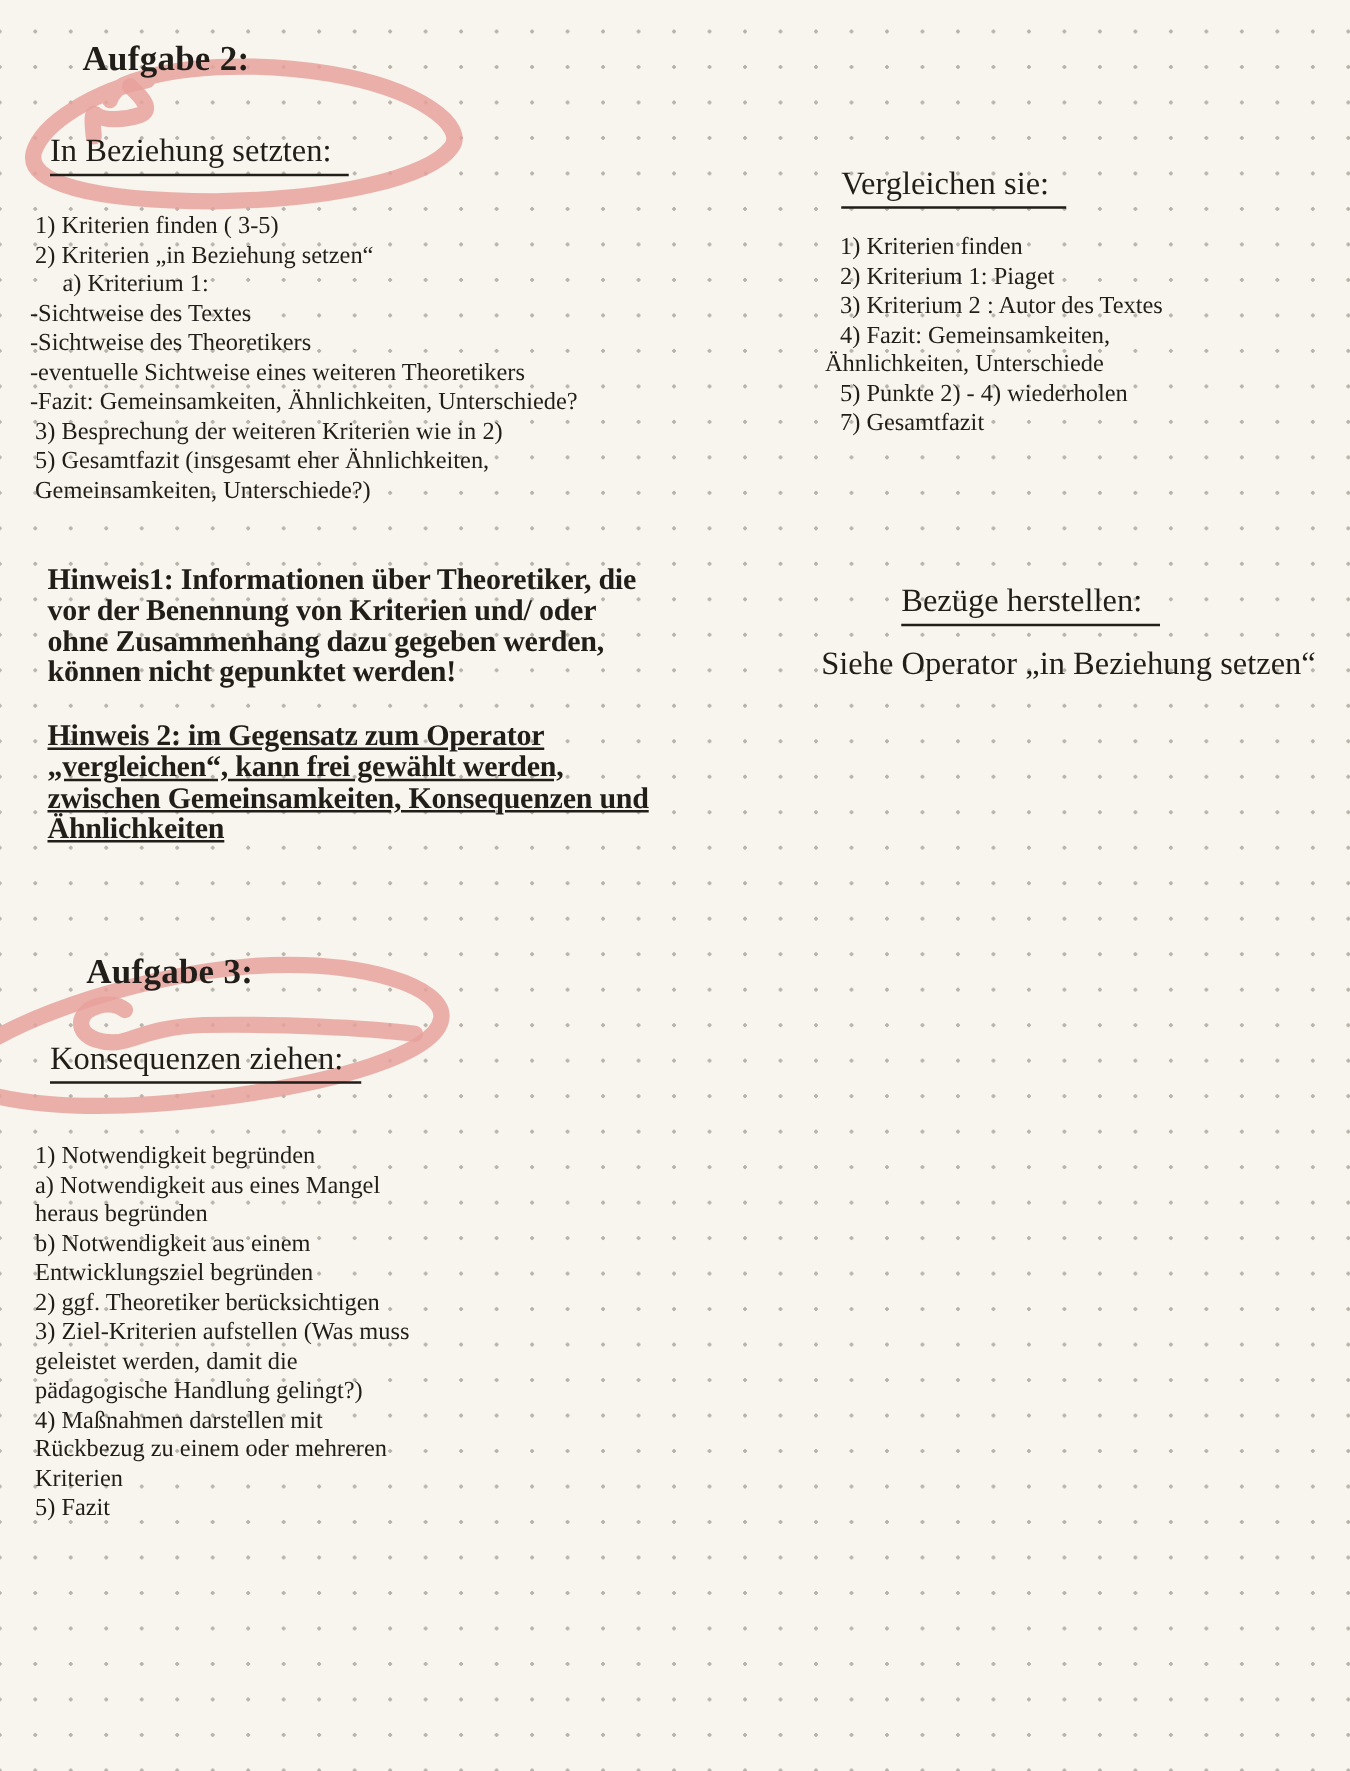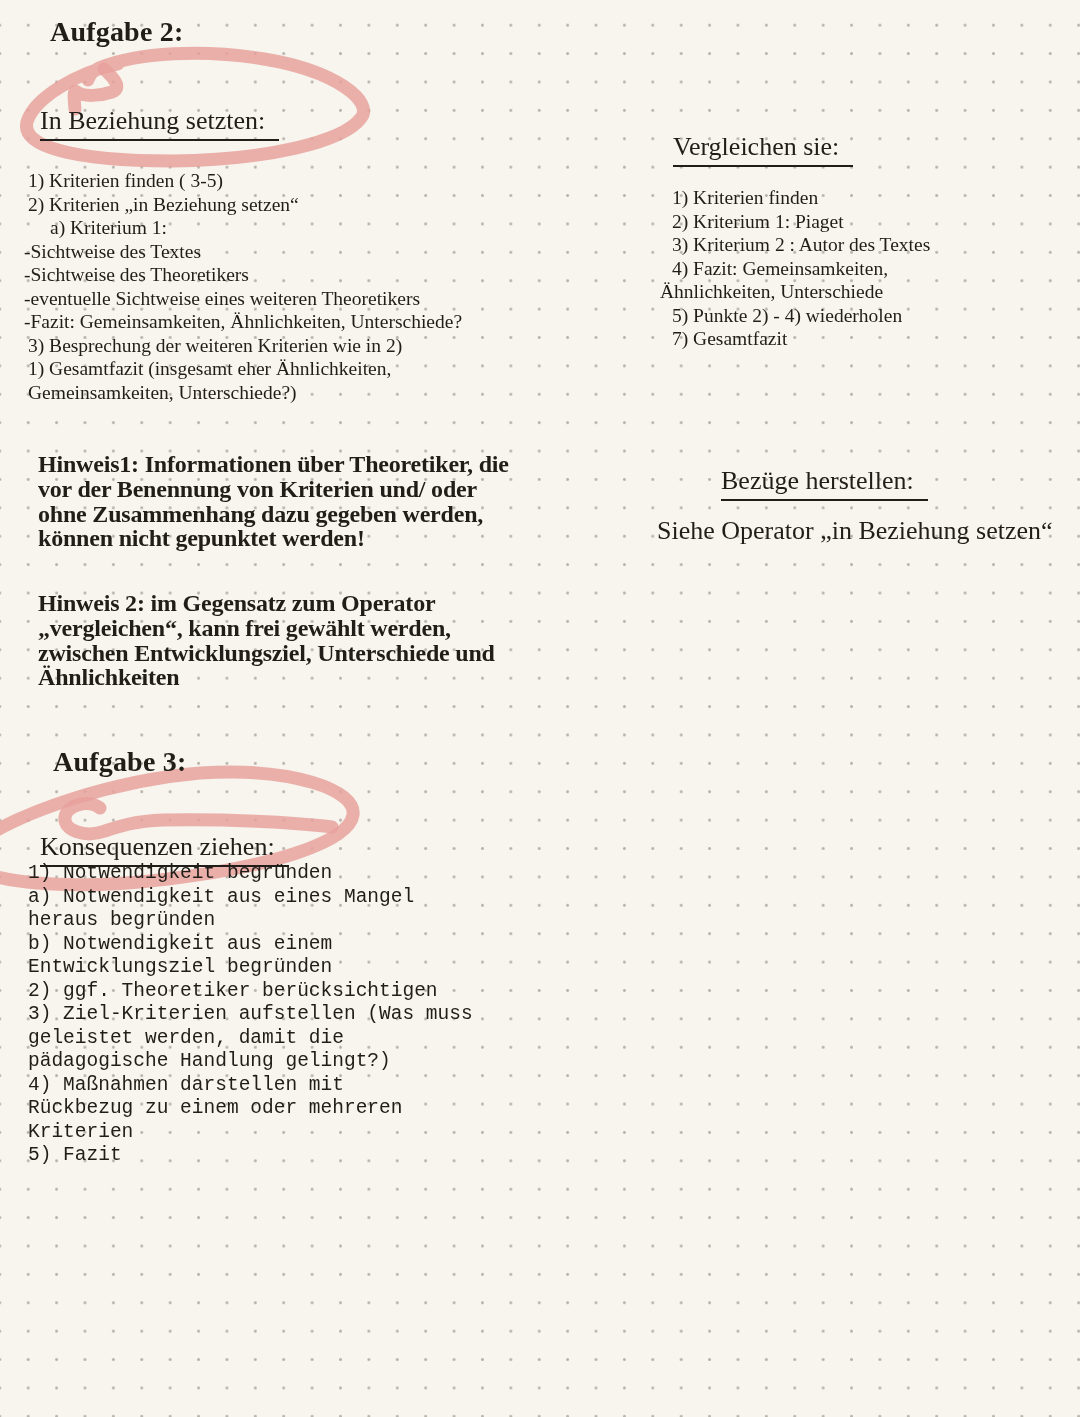--- a/index.html
+++ b/index.html
@@ -19,21 +19,21 @@
     pointer-events:none;
   }
   .marker-layer path{
     fill:none;
     stroke:#e8a09b;
     stroke-width:13;
     stroke-linecap:round;
     stroke-opacity:0.82;
   }
   .aufgabe{
-    position:absolute;margin:0;
+    position:absolute;margin:16px;
     font-size:28px;font-weight:bold;letter-spacing:0.2px;
     line-height:32px;white-space:nowrap;
   }
   .sec-title{
     position:absolute;font-size:26px;line-height:30px;white-space:nowrap;
   }
   .sec-title .u{
     display:inline-block;
     border-bottom:2px solid #211d18;
     padding:0 14px 3px 0;
@@ -76,35 +76,35 @@
 
   <div class="list" style="left:24px;top:169px;">
     <div class="ln num">1) Kriterien finden ( 3-5)</div>
     <div class="ln num">2) Kriterien „in Beziehung setzen“</div>
     <div class="ln suba">a) Kriterium 1:</div>
     <div class="ln dash">-Sichtweise des Textes</div>
     <div class="ln dash">-Sichtweise des Theoretikers</div>
     <div class="ln dash">-eventuelle Sichtweise eines weiteren Theoretikers</div>
     <div class="ln dash">-Fazit: Gemeinsamkeiten, Ähnlichkeiten, Unterschiede?</div>
     <div class="ln num">3) Besprechung der weiteren Kriterien wie in 2)</div>
-    <div class="ln num">1) Gesamtfazit (insgesamt eher Ähnlichkeiten,</div>
+    <div class="ln num">5) Gesamtfazit (insgesamt eher Ähnlichkeiten,</div>
     <div class="ln cont">Gemeinsamkeiten, Unterschiede?)</div>
   </div>
 
   <div class="hinweis" style="left:38px;top:452px;">
     <div class="ln">Hinweis1: Informationen über Theoretiker, die</div>
     <div class="ln">vor der Benennung von Kriterien und/ oder</div>
     <div class="ln">ohne Zusammenhang dazu gegeben werden,</div>
     <div class="ln">können nicht gepunktet werden!</div>
   </div>
 
-  <div class="hinweis" style="left:38px;top:591px;">
+  <div class="hinweis" style="left:38px;top:577px;text-decoration:underline;">
     <div class="ln">Hinweis 2: im Gegensatz zum Operator</div>
     <div class="ln">„vergleichen“, kann frei gewählt werden,</div>
-    <div class="ln">zwischen Entwicklungsziel, Unterschiede und</div>
+    <div class="ln">zwischen Gemeinsamkeiten, Konsequenzen und</div>
     <div class="ln">Ähnlichkeiten</div>
   </div>
 
   <div class="sec-title" style="left:673px;top:132px;">
     <span class="u">Vergleichen sie:</span>
   </div>
 
   <div class="list rlist" style="left:660px;top:186px;">
     <div class="ln num">1) Kriterien finden</div>
     <div class="ln num">2) Kriterium 1: Piaget</div>
@@ -120,21 +120,21 @@
   </div>
 
   <div class="note" style="left:657px;top:519px;">Siehe Operator „in Beziehung setzen“</div>
 
   <h1 class="aufgabe" style="left:53px;top:746px;">Aufgabe 3:</h1>
 
   <div class="sec-title" style="left:40px;top:832px;">
     <span class="u">Konsequenzen ziehen:</span>
   </div>
 
-  <div class="list" style="left:28px;top:862px;font-family:Liberation Mono, monospace;">
+  <div class="list" style="left:28px;top:913px;">
     <div class="ln">1) Notwendigkeit begründen</div>
     <div class="ln">a) Notwendigkeit aus eines Mangel</div>
     <div class="ln">heraus begründen</div>
     <div class="ln">b) Notwendigkeit aus einem</div>
     <div class="ln">Entwicklungsziel begründen</div>
     <div class="ln">2) ggf. Theoretiker berücksichtigen</div>
     <div class="ln">3) Ziel-Kriterien aufstellen (Was muss</div>
     <div class="ln">geleistet werden, damit die</div>
     <div class="ln">pädagogische Handlung gelingt?)</div>
     <div class="ln">4) Maßnahmen darstellen mit</div>

